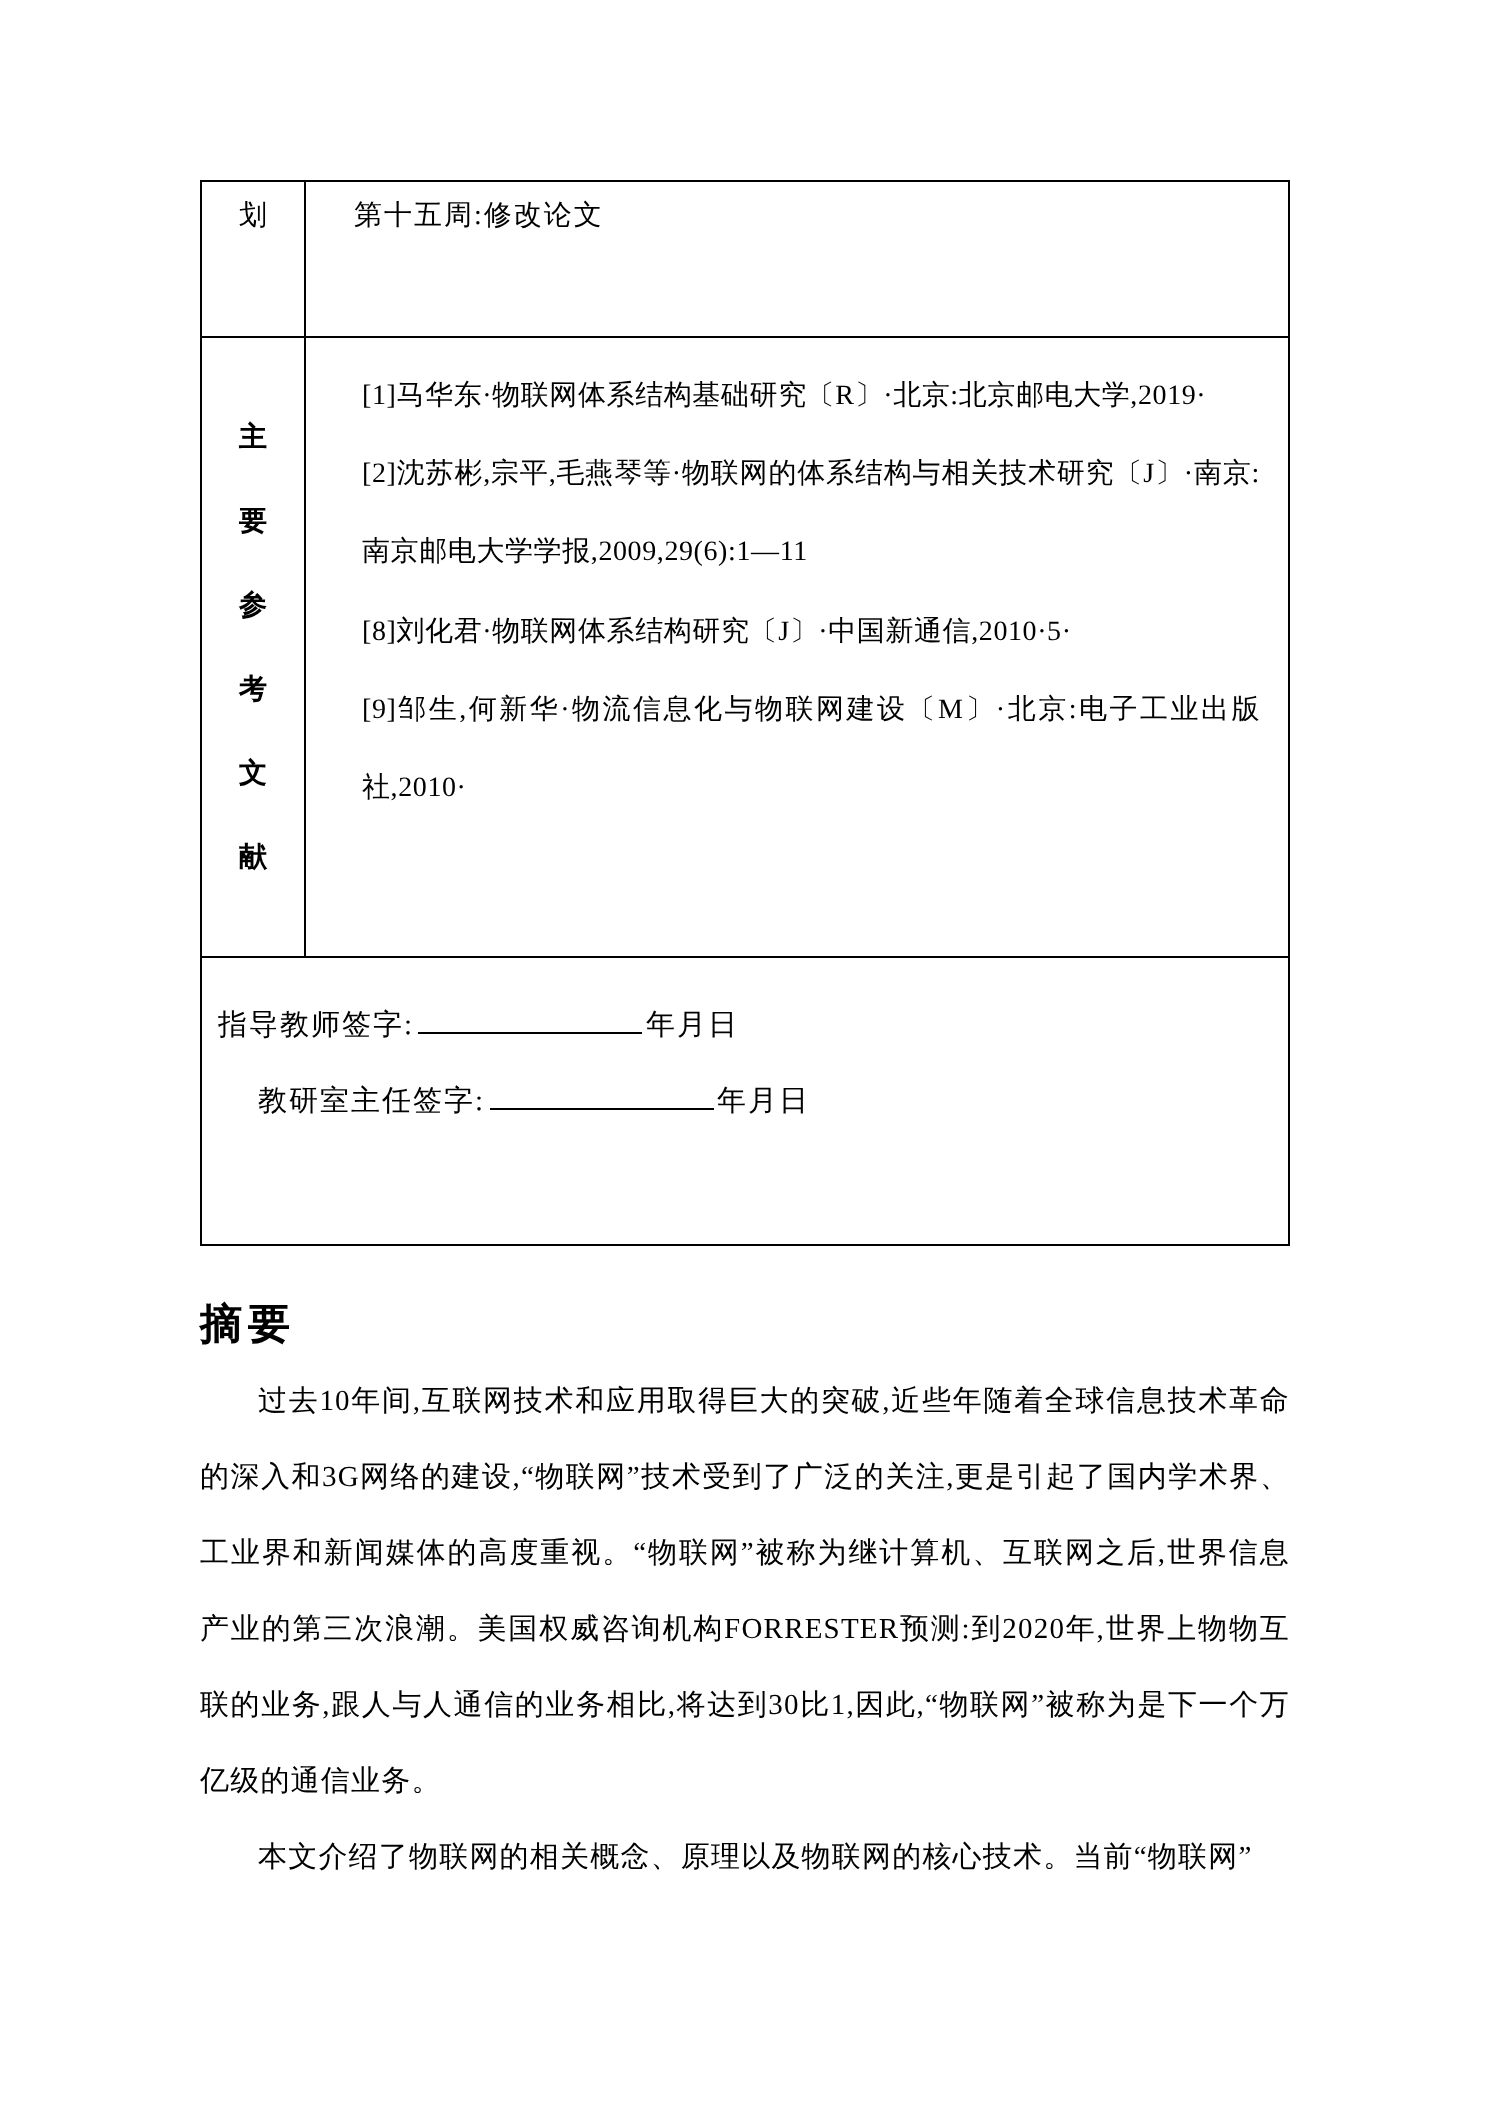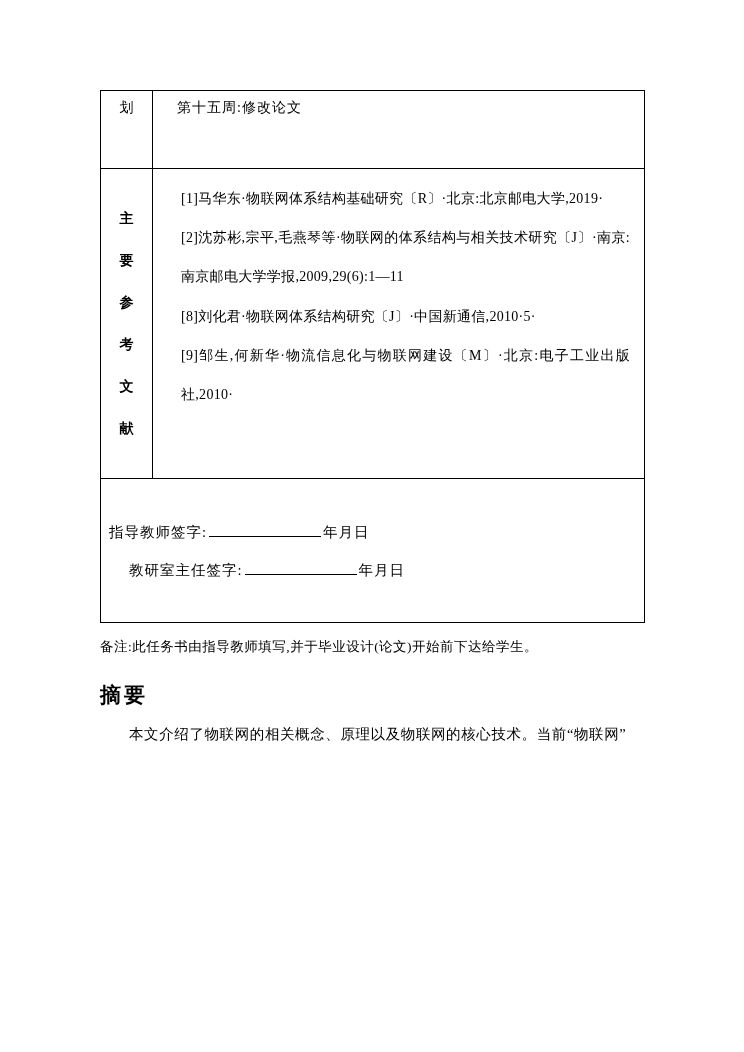--- a/index.html
+++ b/index.html
@@ -45,21 +45,21 @@
   td.refs-cell { padding: 10px 14px 0 28px; }
   td.refs-cell p {
     line-height: 2.8;
     margin: 0;
     text-align: justify;
     letter-spacing: 0.3px;
   }
 
   td.signature-cell {
     height: 144px;
-    padding: 44px 0 0 8px;
+    padding: 24px 0 0 8px;
   }
   .sig-line { font-size: 14.5px; letter-spacing: 1px; }
   .sig-line + .sig-line { margin-top: 19px; margin-left: 20px; }
   .sig-blank {
     display: inline-block;
     width: 112px;
     height: 14px;
     border-bottom: 1px solid #000;
     margin: 0 2px;
   }
@@ -124,19 +124,19 @@
           <span>指导教师签字:</span><span class="sig-blank"></span><span>年月日</span>
         </div>
         <div class="sig-line">
           <span>教研室主任签字:</span><span class="sig-blank"></span><span>年月日</span>
         </div>
       </td>
     </tr>
   </tbody>
     </table>
 
-  <p class="note">备注:此任务书由指导教师填写,并于毕业设计(论文)开始前下达给学生。</p>
 
   <h1 class="abstract-title">摘要</h1>
 
+  <p class="para">过去10年间,互联网技术和应用取得巨大的突破,近些年随着全球信息技术革命的深入和3G网络的建设,“物联网”技术受到了广泛的关注,更是引起了国内学术界、工业界和新闻媒体的高度重视。“物联网”被称为继计算机、互联网之后,世界信息产业的第三次浪潮。美国权威咨询机构FORRESTER预测:到2020年,世界上物物互联的业务,跟人与人通信的业务相比,将达到30比1,因此,“物联网”被称为是下一个万亿级的通信业务。</p>
   <p class="para">本文介绍了物联网的相关概念、原理以及物联网的核心技术。当前“物联网”</p>
 
 </div>
 
 </body></html>

